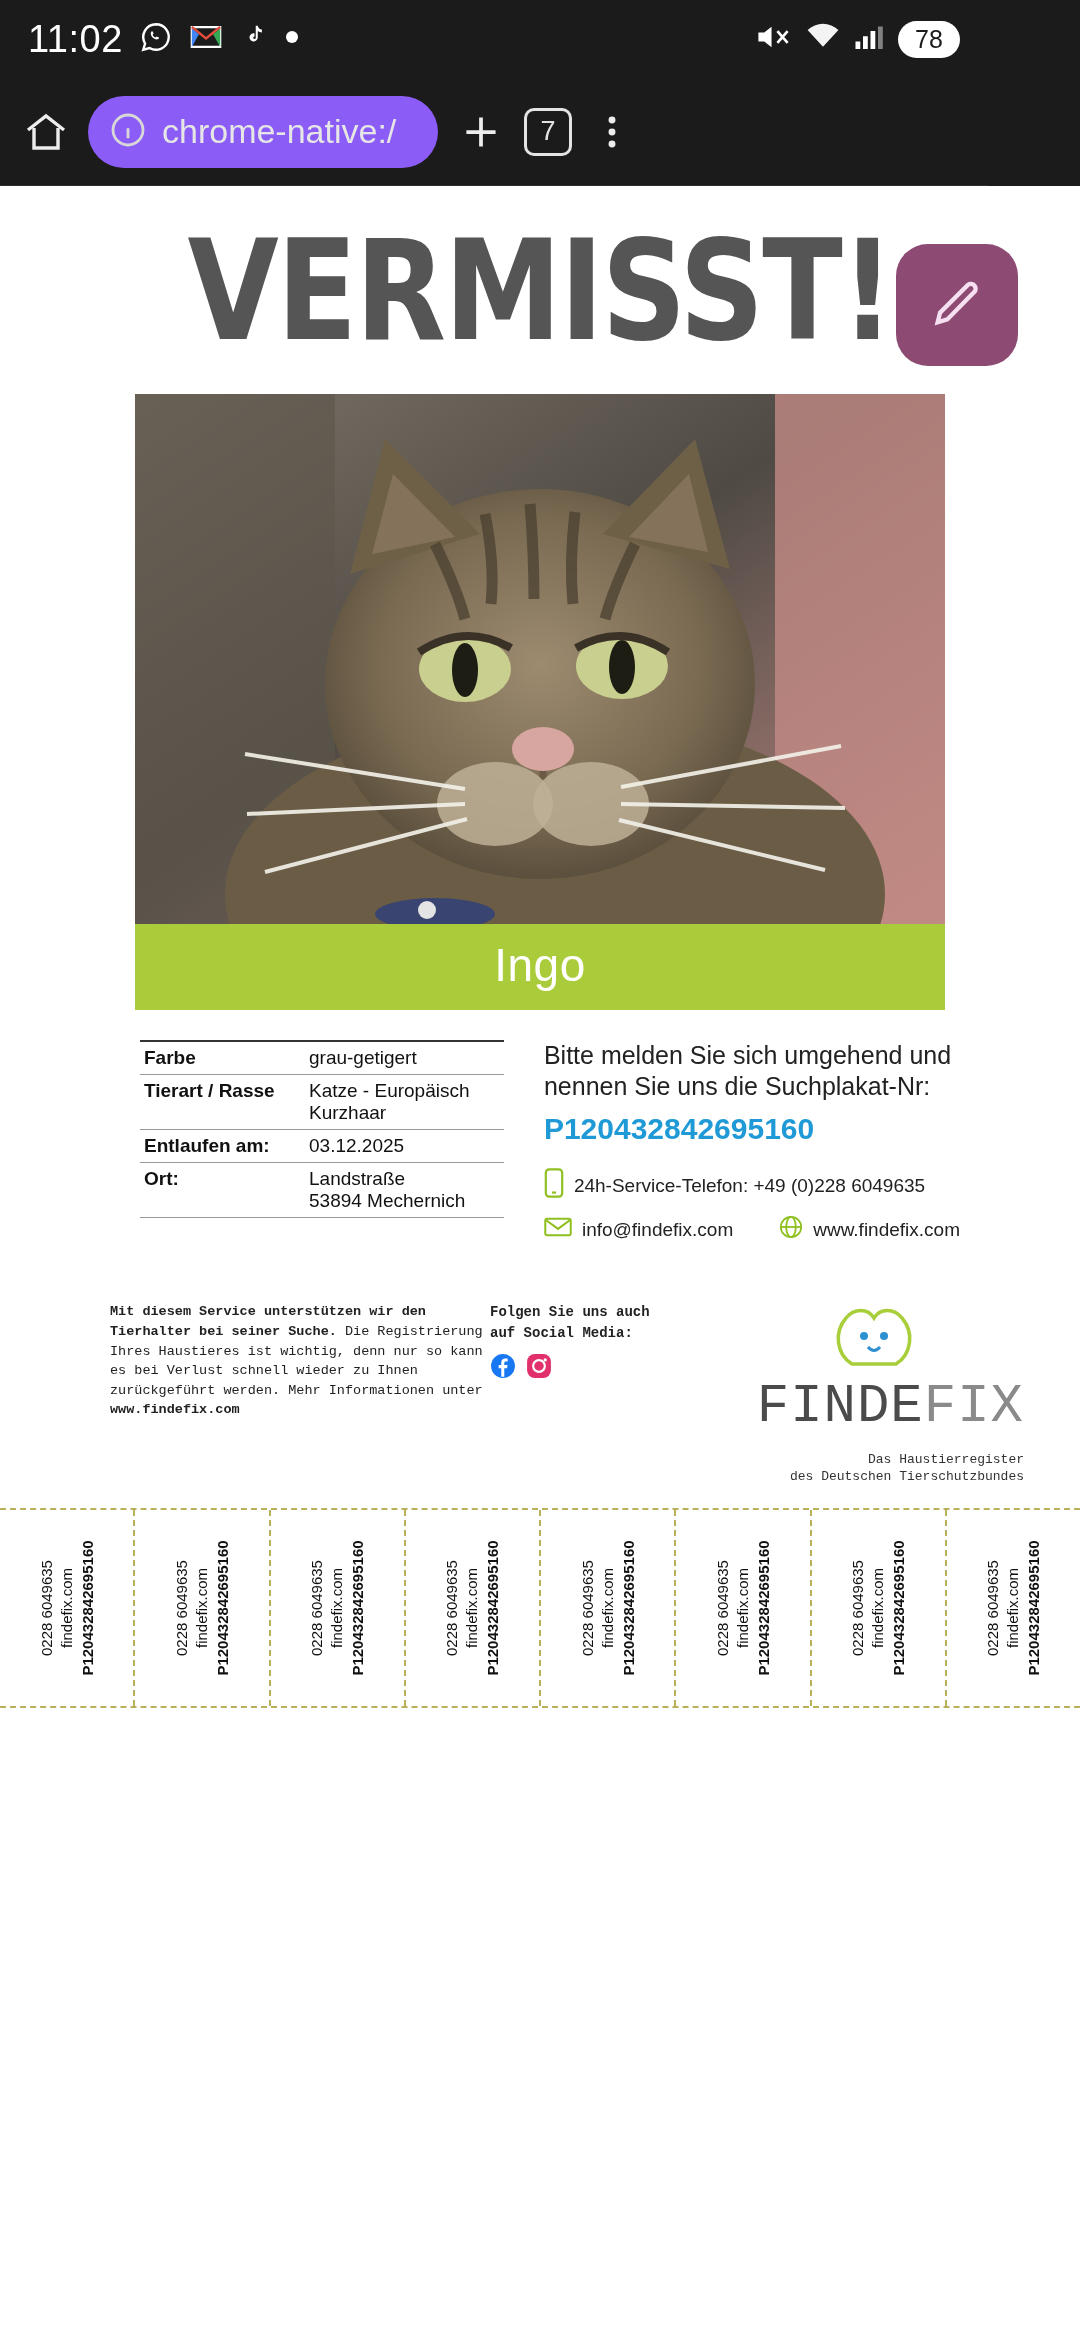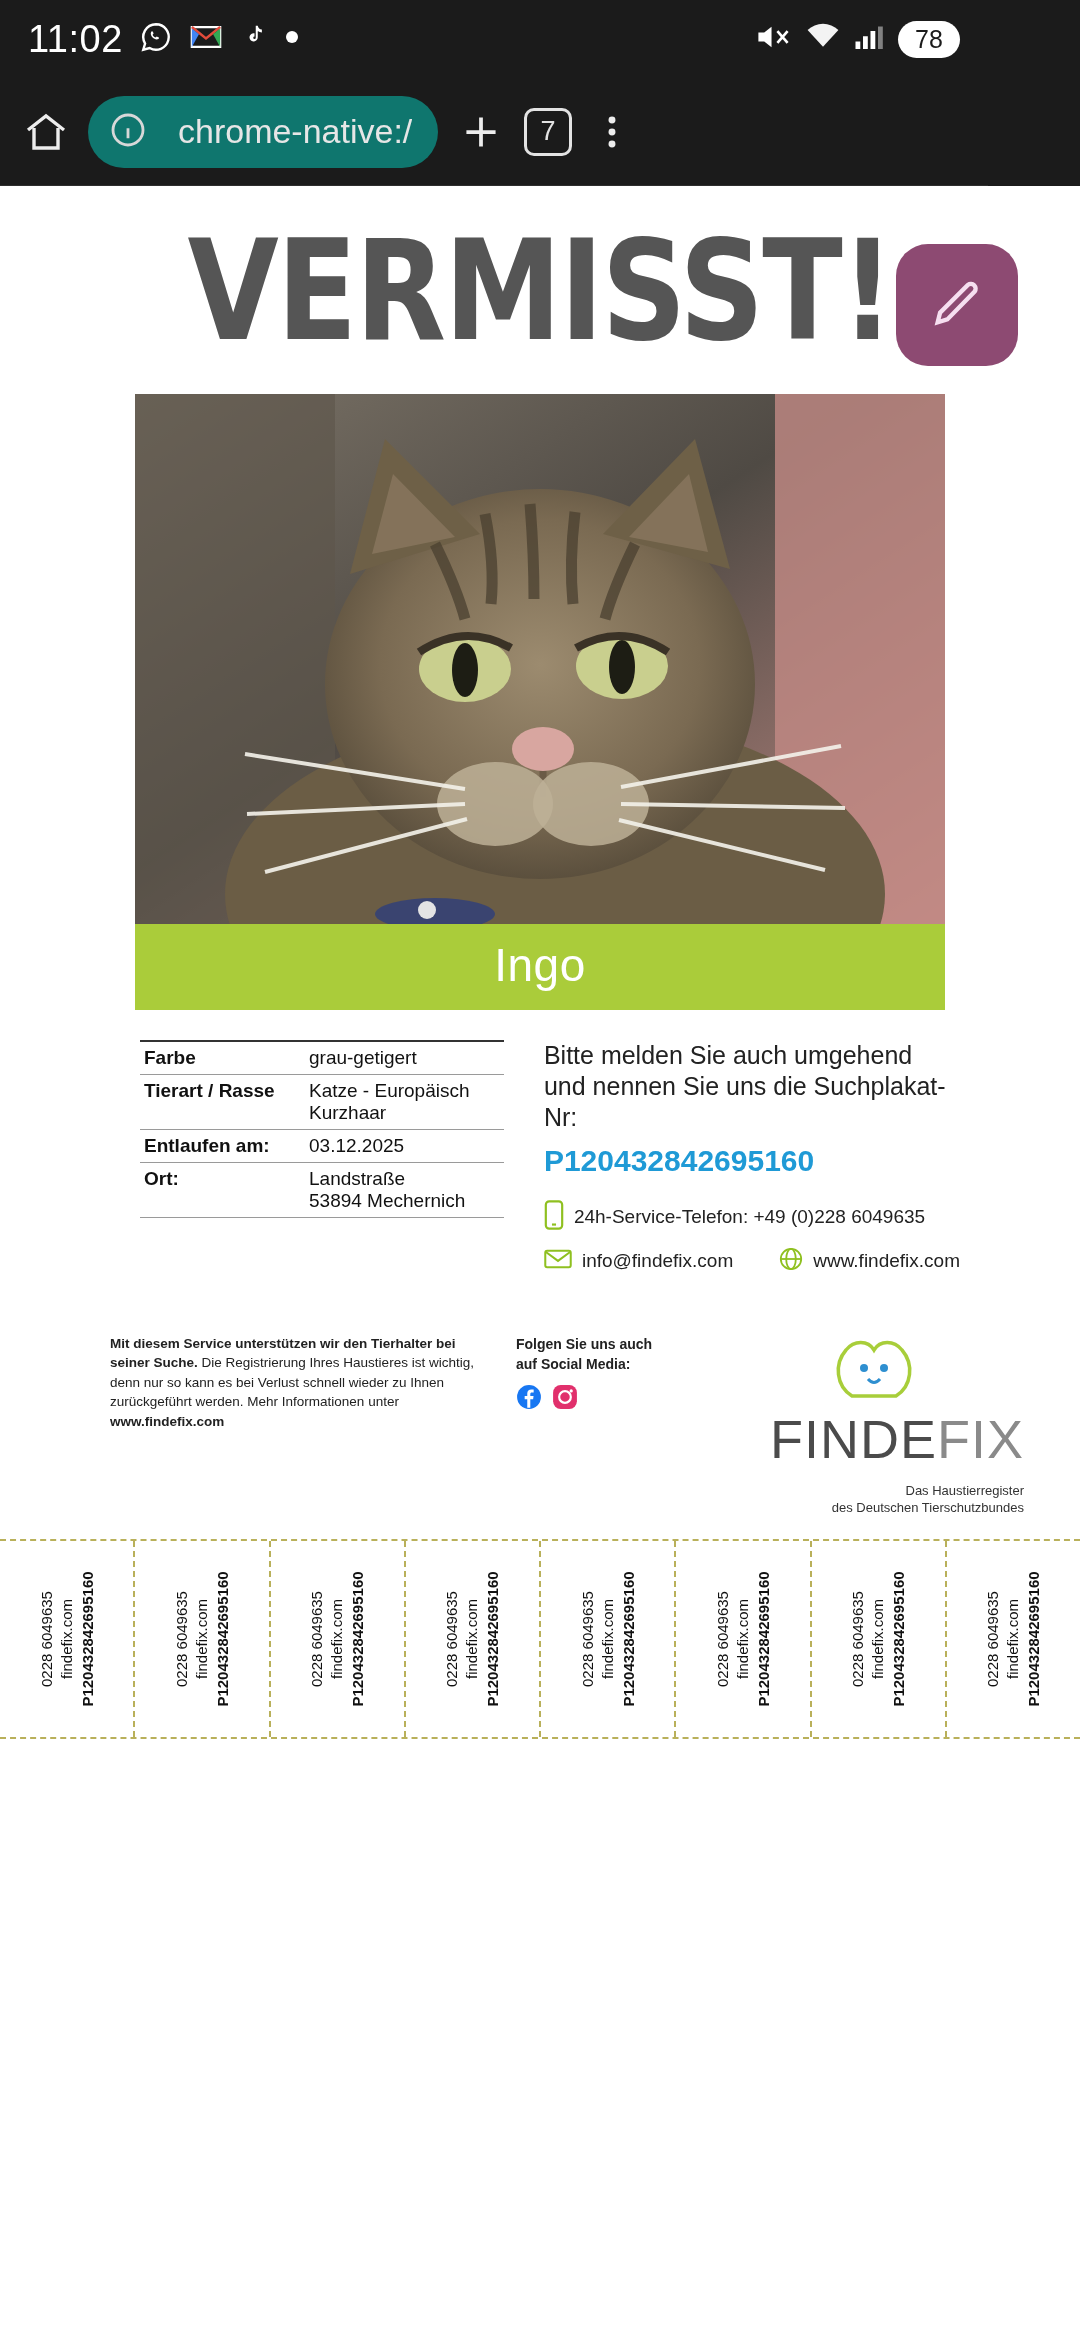--- a/index.html
+++ b/index.html
@@ -27,23 +27,23 @@
     text-align: center;
   }
 
   
   .toolbar {
     height: 108px; background: #1b1b1b;
     display: flex; align-items: center; padding: 0 22px; gap: 18px;
     border-bottom: 1px solid #2e2e2e;
   }
   .omnibox {
-    flex: 0 0 auto; width: 350px; height: 72px; background: #0f766e;
+    flex: 0 0 auto; width: 350px; height: 72px; background: #8b5cf6;
     border-radius: 36px; display: flex; align-items: center;
-    padding: 0 20px; gap: 30px; overflow: hidden;
+    padding: 0 20px; gap: 14px; overflow: hidden;
   }
   .omnibox .url {
     color: #e6e6e6; font-size: 34px; white-space: nowrap; overflow: hidden;
   }
   .tabcount {
     width: 48px; height: 48px; border: 3px solid #e3e3e3; border-radius: 10px;
     color: #e3e3e3; font-size: 27px; display: flex; align-items: center;
     justify-content: center; font-weight: 500;
   }
   .tb-btn { color: #e9e9e9; display: flex; align-items: center; justify-content: center; }
@@ -89,22 +89,22 @@
 
   .seen { width: 420px; }
   .seen h3 { color: #1f9ad6; font-size: 27px; margin-bottom: 6px; }
   .seen p { font-size: 25px; color: #222; line-height: 1.25; }
   .seen .plakat { color: #1f9ad6; font-size: 30px; font-weight: bold; margin-top: 10px; }
   .contact { margin-top: 22px; font-size: 19px; color: #222; }
   .contact-line { display: flex; align-items: center; gap: 10px; margin-bottom: 12px; }
   .contact-line .gap { display: inline-block; width: 26px; }
 
   .footer {
-    display: flex; align-items: flex-start; gap: 26px;
-    padding: 46px 56px 0 110px; font-size: 13.5px; color: #222; line-height: 1.45;
+    display: flex; align-items: flex-start; 
+    padding: 46px 56px 0 110px; font-size: 13.5px; color: #222; line-height: 1.45; font-family: Liberation Mono, monospace;
   }
   .footer .blurb { width: 380px; }
   .footer .blurb b { font-weight: bold; }
   .footer .social { width: 175px; }
   .footer .social b { display: block; font-size: 14px; }
   .social-icons { display: flex; gap: 10px; margin-top: 10px; }
   .brand { margin-left: auto; text-align: right; width: 300px; }
   .brand .logo-word { font-size: 54px; letter-spacing: 1px; color: #4b4b4b; }
   .brand .logo-word .fix { color: #8a8a8a; }
   .brand .sub { font-size: 13px; color: #333; line-height: 1.35; margin-top: 4px; }
@@ -320,21 +320,21 @@
               <tr>
                 <td class="k">Ort:</td>
                 <td style="white-space:pre-line">Landstraße
 53894 Mechernich</td>
               </tr>
             </tbody>
           </table>
         </div>
 
         <div class="seen">
-          <p>Bitte melden Sie auch umgehend und nennen Sie uns die Suchplakat-Nr:</p>
+          <p>Bitte melden Sie sich umgehend und nennen Sie uns die Suchplakat-Nr:</p>
           <div class="plakat">P120432842695160</div>
 
           <div class="contact">
             <div class="contact-line">
               <span>
                 <svg width="20" height="30" viewBox="0 0 14 22" fill="none" stroke="#8fc020" stroke-width="1.6">
                   <rect x="1" y="1" width="12" height="20" rx="2.5"></rect>
                     <path d="M5.5 18h3"></path>
                 </svg>
               </span>

